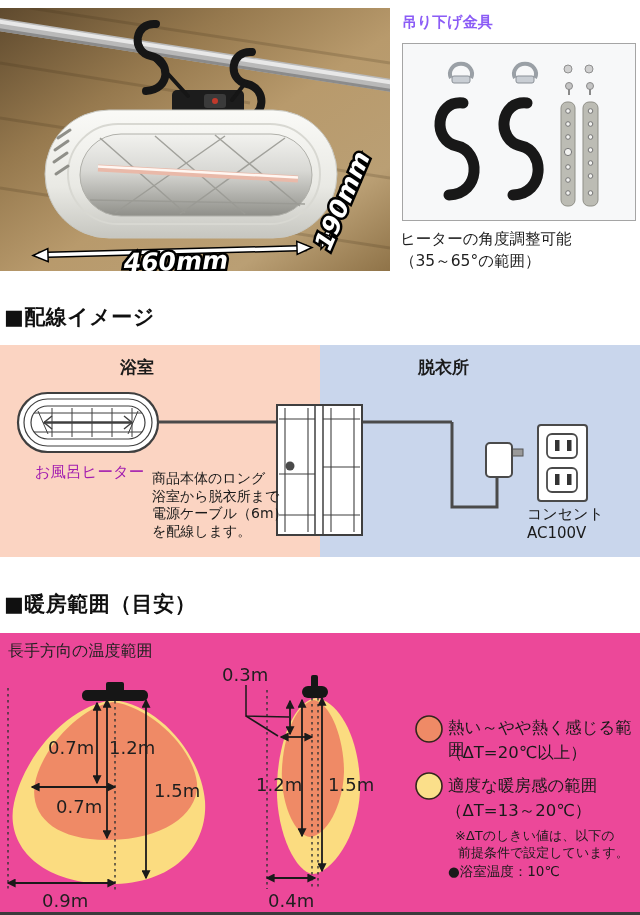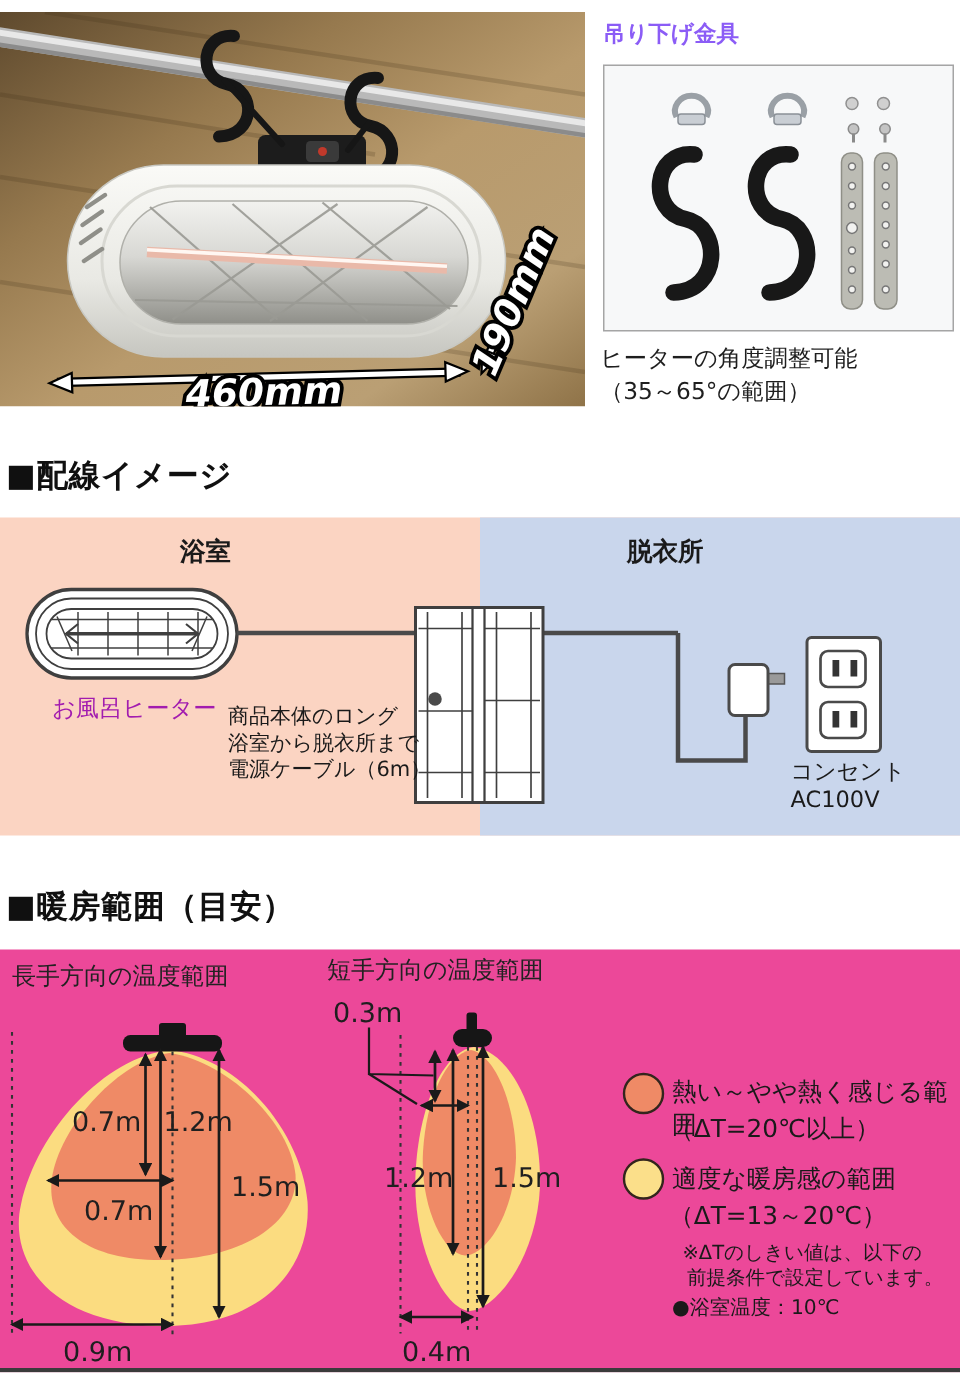--- a/index.html
+++ b/index.html
@@ -245,34 +245,34 @@
         </g>
       </g>
     </svg>
 
     <div class="abs heater-label" style="left:22px;top:117px;width:135px;">お風呂ヒーター</div>
 
     <div class="abs wire-note" style="left:152px;top:125px;">
       <div>商品本体のロング</div>
       <div>浴室から脱衣所まで</div>
       <div>電源ケーブル（6m）</div>
+      <div>を配線します。</div>
     </div>
 
     <div class="abs outlet-label" style="left:527px;top:160px;">
       <div>コンセント</div>
       <div>AC100V</div>
     </div>
   </div>
 
   <div class="abs heading" style="left:4px;top:590px;">■暖房範囲（目安）</div>
 
   <div id="heat-panel" class="abs" style="left:0;top:633px;width:640px;height:279px;">
 
     <div class="abs diagram-title" style="left:8px;top:8px;">長手方向の温度範囲</div>
-    <div class="abs diagram-title" style="left:218px;top:4px;">短手方向の温度範囲</div>
 
     <svg class="abs" style="left:0;top:0;" width="640" height="279" viewBox="0 0 640 279">
       <defs>
         <marker id="m-ah" viewBox="0 0 10 10" refX="8.5" refY="5" markerWidth="9" markerHeight="9" orient="auto-start-reverse" markerUnits="userSpaceOnUse">
           <path d="M0,0 L10,5 L0,10 Z" fill="#1a1a1a"></path>
         </marker>
       </defs>
 
       <g>
         <path d="M 113,67 C 70,72 25,120 14,170 C 6,205 30,248 105,251 C 175,253 208,212 205,168 C 201,122 160,72 113,67 Z" fill="#fbdc80"></path>

